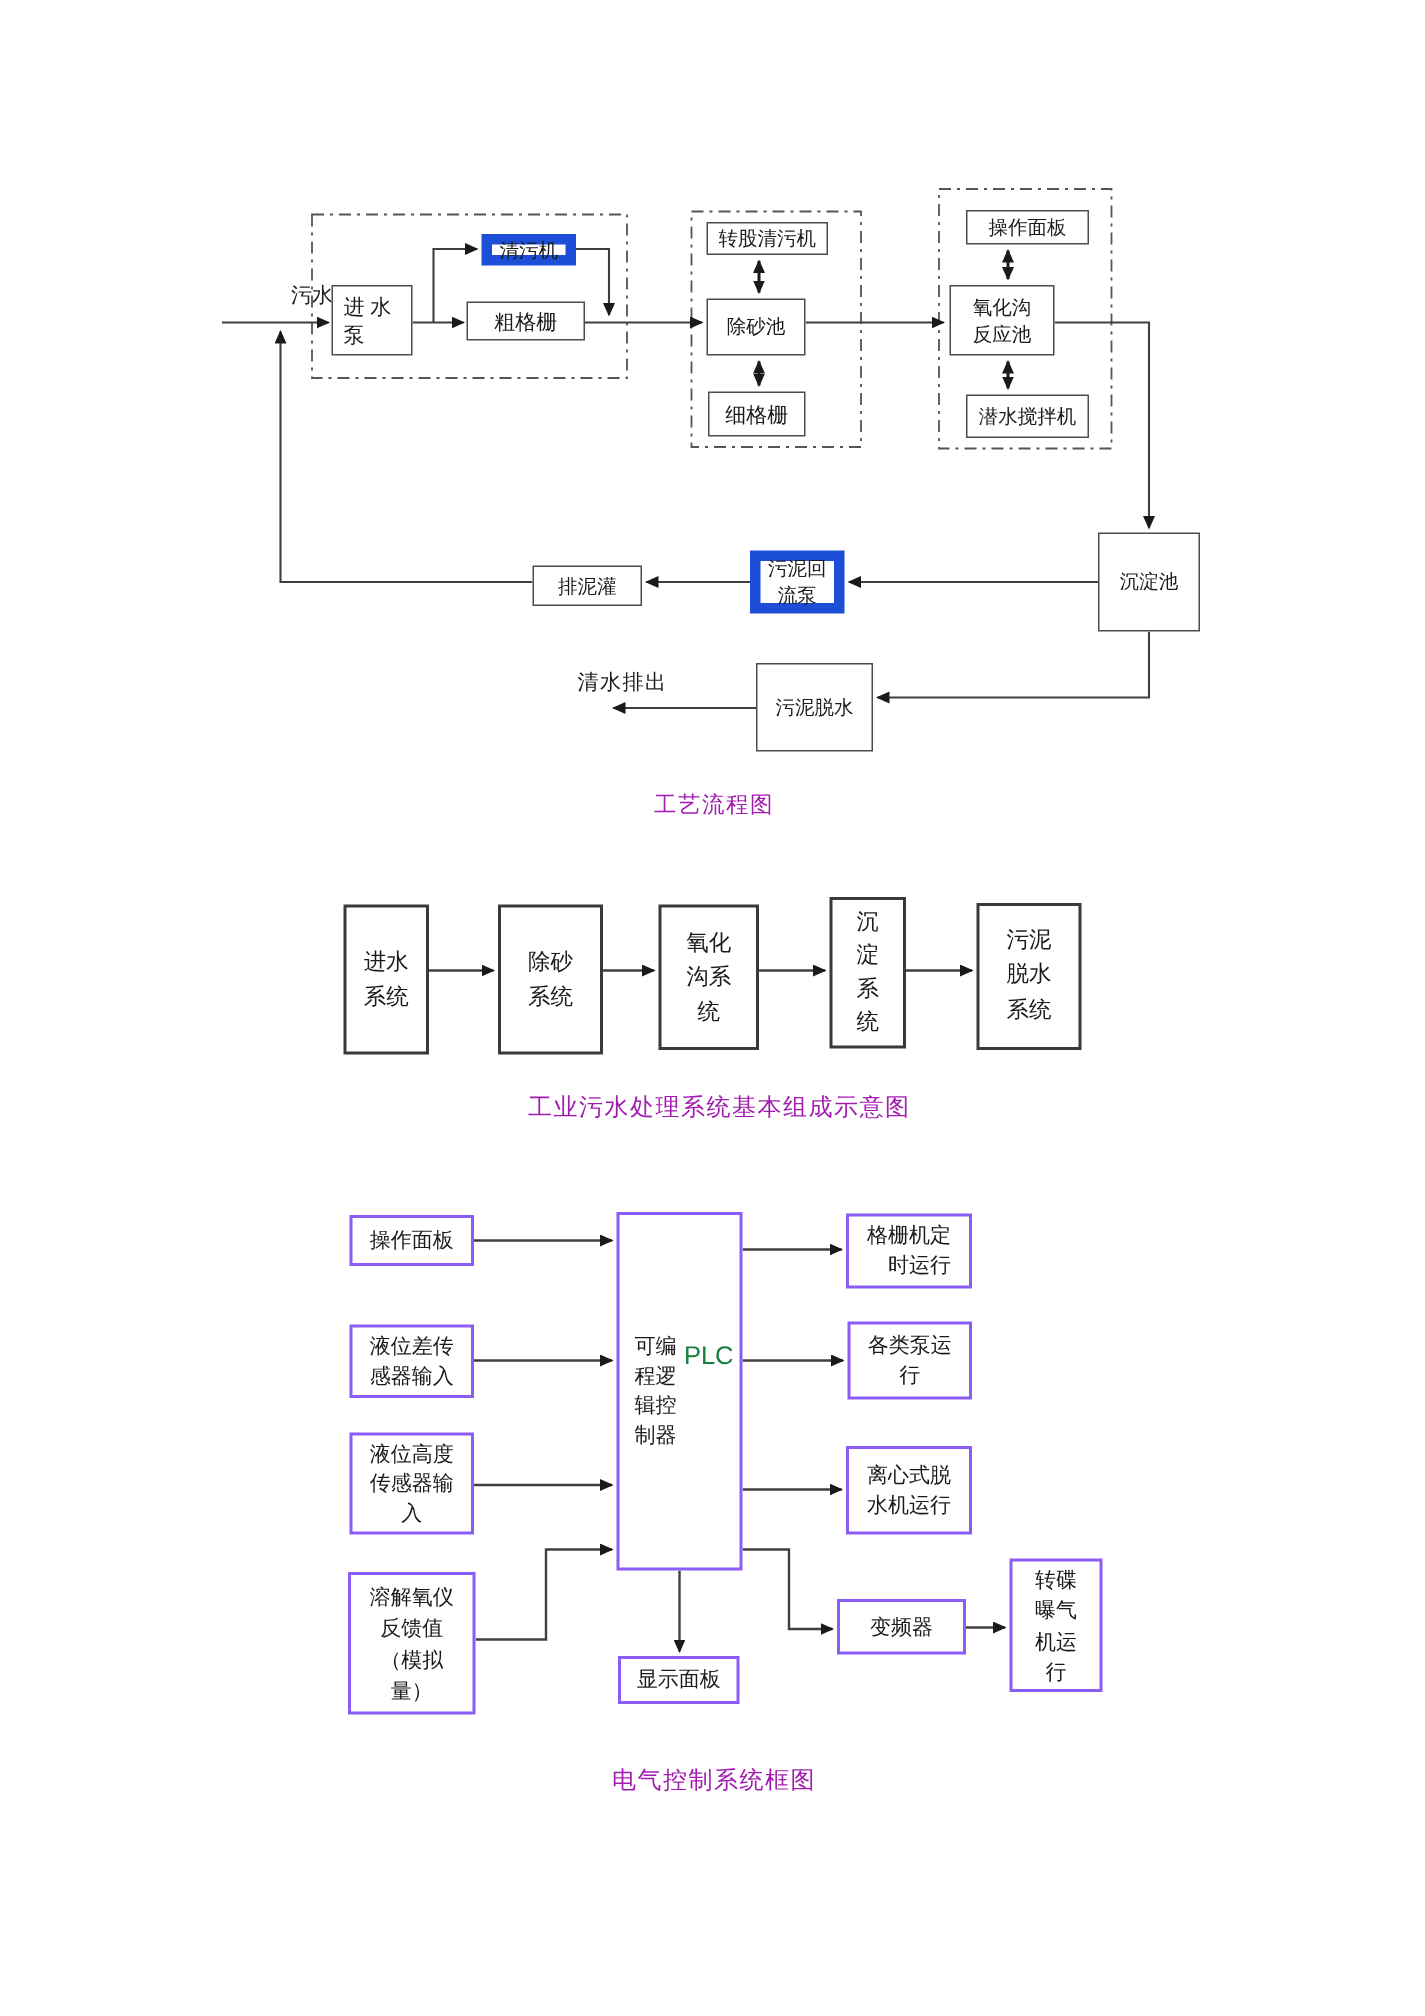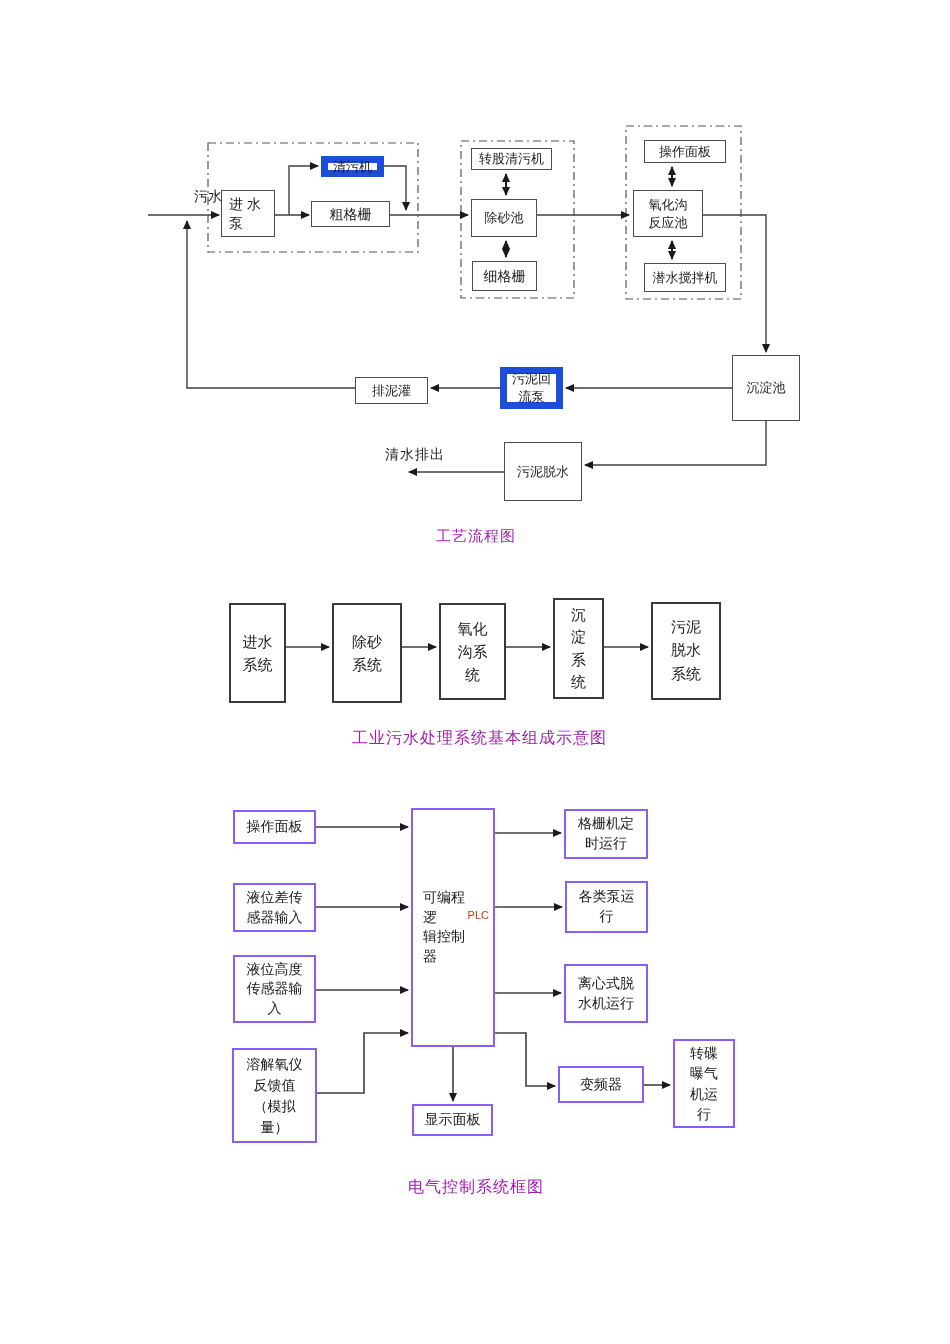--- a/index.html
+++ b/index.html
@@ -22,21 +22,21 @@
     color:#1a1a1a;
   }
   .b1{border:1.5px solid #4d4d4d;font-size:13px;line-height:1.35;}
   .b1g{border:7px solid #1d4ed8;}
   .b2{border:2px solid #3a3a3a;font-size:15px;line-height:1.55;}
   .b3{border:2px solid #8b5cf6;font-size:14px;line-height:1.4;}
   .lab{position:absolute;white-space:pre-line;color:#1a1a1a;}
   .cap{position:absolute;color:#a21caf;letter-spacing:1px;}
   .plcbox{flex-direction:row;align-items:flex-start;justify-content:flex-start;
     padding:78px 4px 0 10px;text-align:left;}
-  .plcsub{font-size:11px;color:#c2410c;margin-top:20px;}
+  .plcsub{font-size:17px;color:#15803d;margin-top:4px;}
   .leftal{justify-content:flex-start;text-align:left;padding-left:7px;}
 </style>
 </head>
 <body>
 
 <div id="page">
 
   <svg id="wires" viewBox="0 0 950 1344" xmlns="http://www.w3.org/2000/svg">
     <defs>
       <marker id="ah" markerUnits="userSpaceOnUse" markerWidth="10" markerHeight="9" refX="8" refY="4" orient="auto">
@@ -165,21 +165,21 @@
   <div class="box b3" style="left:233px;top:955px;width:83px;height:68px;">液位高度
 传感器输
 入</div>
 
   <div class="box b3 plcbox" style="left:411px;top:808px;width:84px;height:239px;">
     <span>可编程逻
 辑控制器</span>
     <span class="plcsub">PLC</span>
   </div>
 
-  <div class="box b3" style="left:564px;top:809px;width:84px;height:50px;">格栅机定
+  <div class="box b3" style="left:564px;top:809px;width:84px;height:50px;text-align:right;">格栅机定
 时运行</div>
 
   <div class="box b3" style="left:565px;top:881px;width:83px;height:52px;">各类泵运
 行</div>
 
   <div class="box b3" style="left:564px;top:964px;width:84px;height:59px;">离心式脱
 水机运行</div>
 
   <div class="box b3" style="left:558px;top:1066px;width:86px;height:37px;">变频器</div>
 

